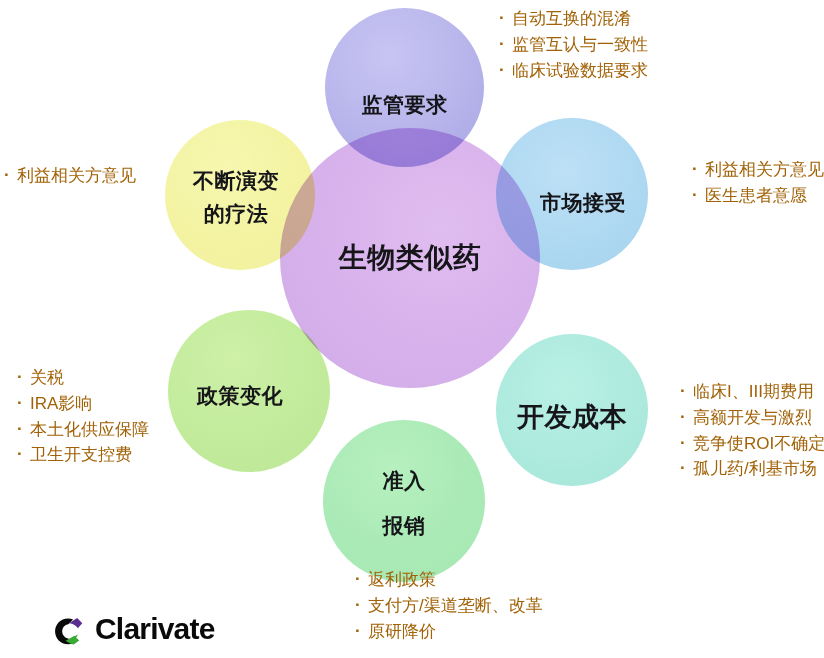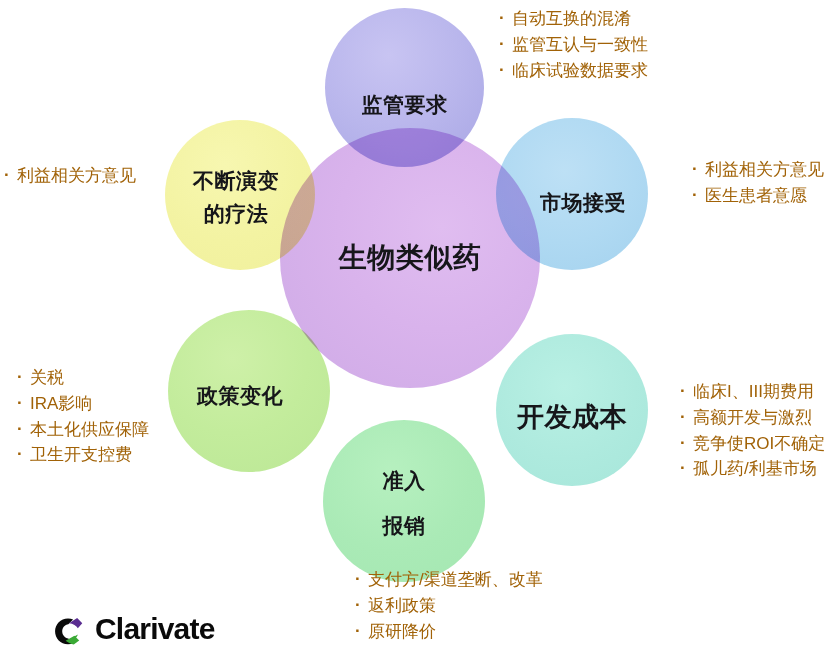--- a/index.html
+++ b/index.html
@@ -262,22 +262,22 @@
     <ul>
       <li>临床I、III期费用</li>
       <li>高额开发与激烈</li>
       <li>竞争使ROI不确定</li>
       <li>孤儿药/利基市场</li>
     </ul>
   </div>
 
   <div class="notes" id="notes-access">
     <ul>
+      <li>返利政策</li>
       <li>支付方/渠道垄断、改革</li>
-      <li>返利政策</li>
       <li>原研降价</li>
     </ul>
   </div>
 
   <div class="notes" id="notes-policy">
     <ul>
       <li>关税</li>
       <li>IRA影响</li>
       <li>本土化供应保障</li>
       <li>卫生开支控费</li>

